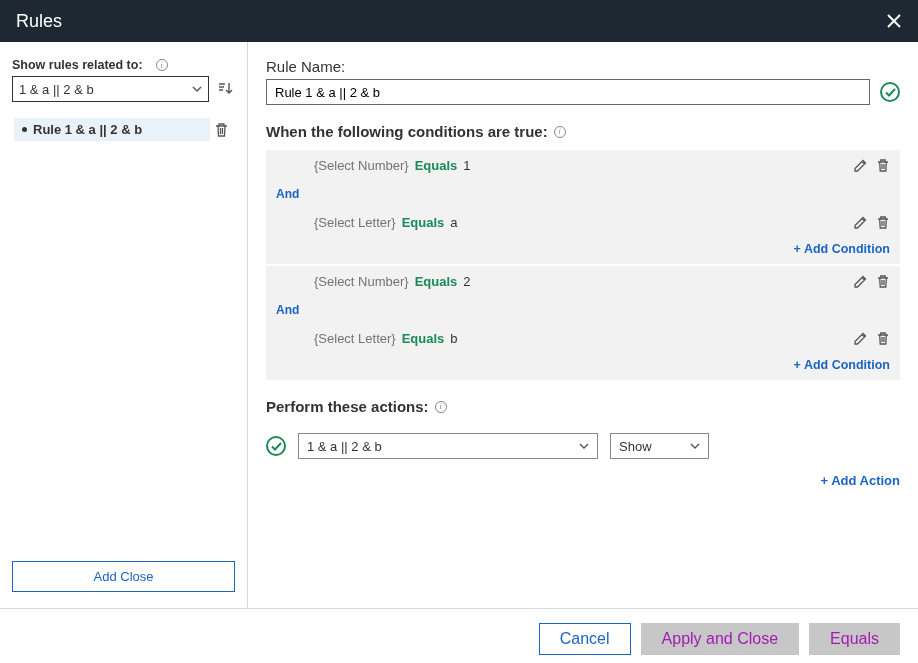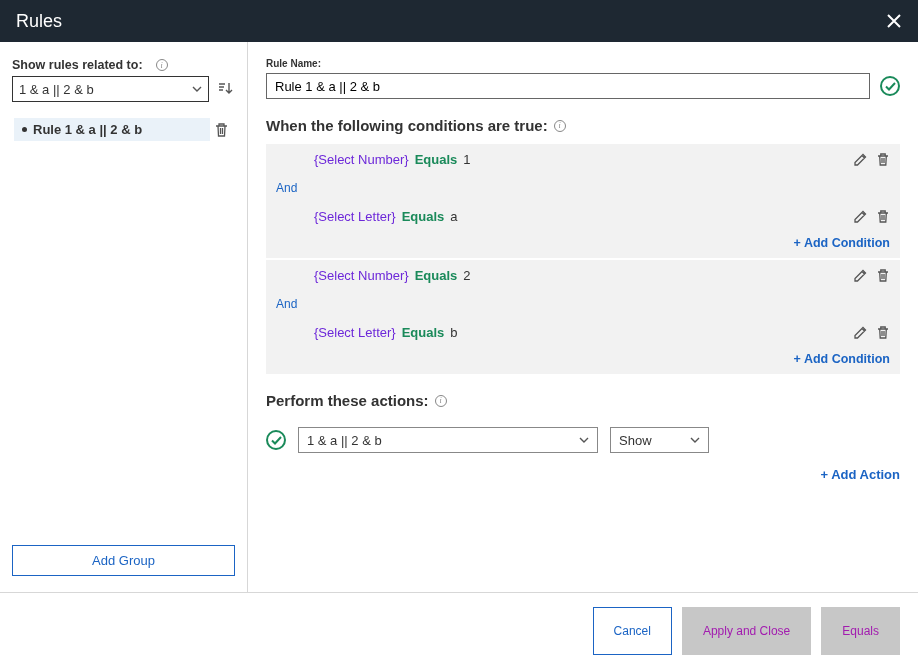--- a/index.html
+++ b/index.html
@@ -104,21 +104,21 @@
   margin-top: auto;
 }
 
 .main {
   flex: 1;
   padding: 16px 18px;
   overflow-y: auto;
   display: flex;
   flex-direction: column;
 }
-.field-label { font-weight: 700; font-size: 10px; margin-bottom: 4px; }
+.field-label { font-weight: 400; font-size: 15px; margin-bottom: 4px; }
 .name-row { display: flex; align-items: center; gap: 10px; margin-bottom: 18px; }
 .name-input {
   flex: 1;
   border: 1px solid #666;
   height: 26px;
   padding: 0 8px;
   font-size: 13px;
 }
 .check-circle {
   width: 20px; height: 20px;
@@ -136,28 +136,28 @@
   background: #f2f2f2;
   margin-bottom: 2px;
 }
 .cond-row {
   display: flex;
   align-items: center;
   padding: 8px 10px 8px 48px;
   gap: 8px;
 }
 .cond-expr { flex: 1; display: flex; gap: 6px; align-items: center; }
-.field-ref { color: #6d28d9; }
+.field-ref { color: #737373; }
 .equals { color: #1a8a5a; font-weight: 600; }
 .val { color: #333; }
 .row-actions { display: flex; gap: 8px; }
 .pencil-icon, .trash-icon-sm { cursor: pointer; }
 .operator {
   color: #1b64c4;
-  font-weight: 400;
+  font-weight: 700;
   font-size: 12px;
   padding: 6px 10px;
 }
 .operator.inner { background: #f2f2f2; padding-left: 10px; }
 .add-cond-row {
   display: flex;
   justify-content: flex-end;
   padding: 4px 10px 8px;
   background: #f2f2f2;
 }
@@ -189,22 +189,22 @@
 .add-action-link { color: #1b64c4; font-weight: 600; font-size: 13px; cursor: pointer; }
 
 .footer {
   border-top: 1px solid #d7d7d7;
   display: flex;
   justify-content: flex-end;
   gap: 10px;
   padding: 14px 18px 8px;
 }
 .btn {
-  padding: 16px 20px;
-  font-size: 12px;
+  padding: 6px 20px;
+  font-size: 16px;
   border: 1px solid transparent;
   cursor: pointer;
 }
 .btn-cancel { border-color: #1b64c4; color: #1b64c4; background: #fff; }
 .btn-disabled { background: #c7c7c7; color: #a21caf; cursor: default; }
 
 svg { display: block; }
 </style>
 </head>
 <body>
@@ -245,21 +245,21 @@
           <span class="bullet"></span>
           <span>Rule 1 &amp; a || 2 &amp; b</span>
         </div>
         <span class="trash-icon">
           <svg width="15" height="16" viewBox="0 0 15 16" fill="none" stroke="#555" stroke-width="1.3">
             <path d="M2 4 H13 M5 4 V2 H10 V4 M4 4 L4.5 14 H10.5 L11 4 M6.5 6 V12 M8.5 6 V12"></path>
           </svg>
         </span>
       </div>
     </div>
-    <div class="add-rule-btn">Add Group</div>
+    <div class="add-rule-btn">Add Close</div>
   </div>
 
   <div class="main">
     <div class="field-label">Rule Name:</div>
     <div class="name-row">
       <input class="name-input" value="Rule 1 &amp; a || 2 &amp; b" style="">
       <span class="check-circle">
         <svg width="11" height="9" viewBox="0 0 11 9" fill="none" stroke-width="2">
             <path d="M1 4.5 L4 7.5 L10 1"></path>
           </svg>

